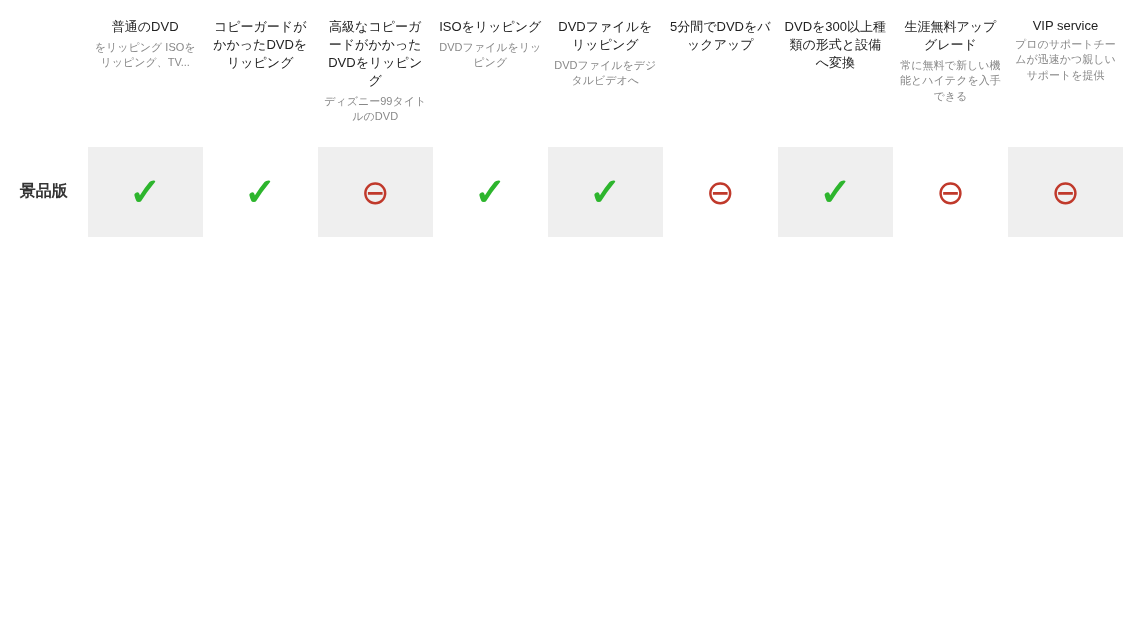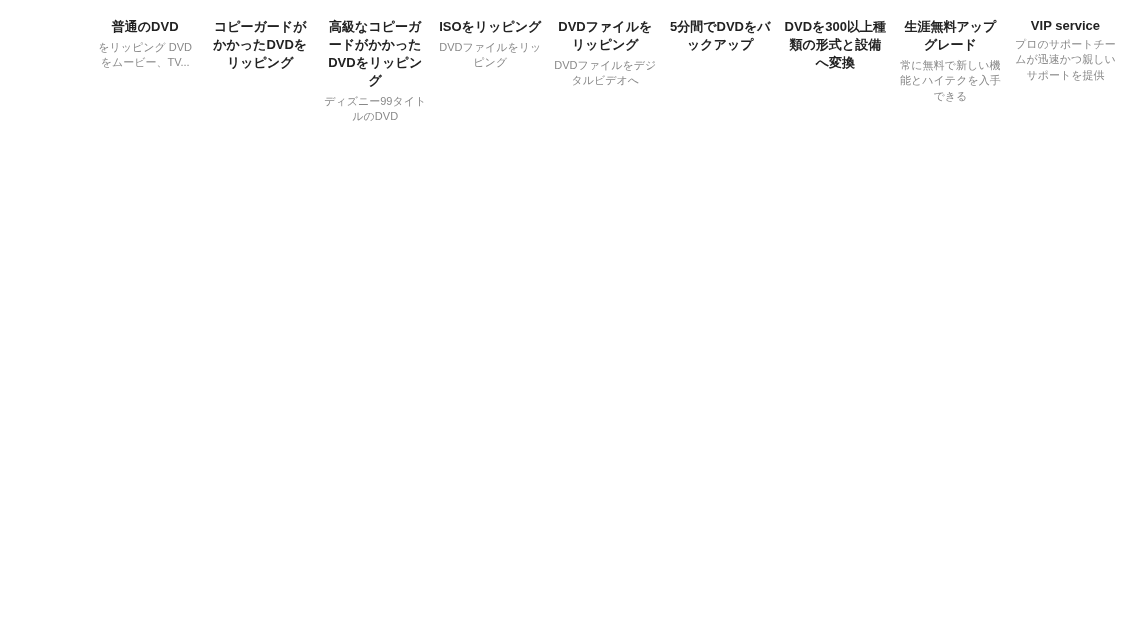--- a/index.html
+++ b/index.html
@@ -27,21 +27,21 @@
       color: #333;
       vertical-align: top;
       padding: 8px 6px 10px 6px;
       width: 105px;
     }
     .header-row th:first-child {
       width: 80px;
     }
     .header-title {
       font-size: 13px;
-      font-weight: bold;
+      font-weight: normal;
       color: #222;
       display: block;
       margin-bottom: 4px;
     }
     .header-sub {
       font-size: 11px;
       color: #888;
       display: block;
       line-height: 1.4;
     }
@@ -111,21 +111,21 @@
 <body>
 
 <div class="outer-wrap">
   <table class="comparison-table">
     <thead>
       <tr class="header-row">
         <th></th>
 
       <th>
             <span class="header-title">普通のDVD</span>
-            <span class="header-sub">をリッピング DVDをムービー、TV...</span>
+            <span class="header-sub">をリッピング ISOをリッピング、TV...</span>
           </th>
           <th>
             <span class="header-title">コピーガードがかかったDVDをリッピング</span>
           </th>
           <th>
             <span class="header-title">高級なコピーガードがかかったDVDをリッピング</span>
             <span class="header-sub">ディズニー99タイトルのDVD</span>
           </th>
           <th>
             <span class="header-title">ISOをリッピング</span>
@@ -148,15 +148,27 @@
           <th>
             <span class="header-title">VIP service</span>
             <span class="header-sub">プロのサポートチームが迅速かつ親しいサポートを提供</span>
           </th>
         </tr>
     </thead>
     <tbody id="table-body">
         <tr class="sep-row">
           <td colspan="10"></td>
         </tr>
+        <tr>
+          <td class="row-label">景品版</td>
+          <td class="feature-cell alt-gray" style="height: 90px;"><span class="check-green">✓</span></td>
+          <td class="feature-cell alt-white" style="height: 90px;"><span class="check-green">✓</span></td>
+          <td class="feature-cell alt-gray" style="height: 90px;"><span class="minus-red">⊖</span></td>
+          <td class="feature-cell alt-white" style="height: 90px;"><span class="check-green">✓</span></td>
+          <td class="feature-cell alt-gray" style="height: 90px;"><span class="check-green">✓</span></td>
+          <td class="feature-cell alt-white" style="height: 90px;"><span class="minus-red">⊖</span></td>
+          <td class="feature-cell alt-gray" style="height: 90px;"><span class="check-green">✓</span></td>
+          <td class="feature-cell alt-white" style="height: 90px;"><span class="minus-red">⊖</span></td>
+          <td class="feature-cell alt-gray" style="height: 90px;"><span class="minus-red">⊖</span></td>
+        </tr>
       </tbody>
   </table>
 </div>
 
 </body></html>

